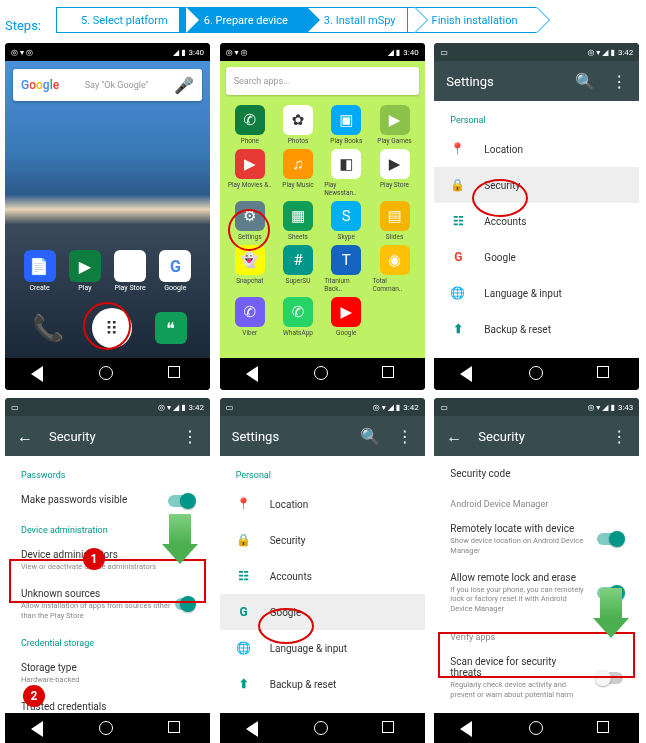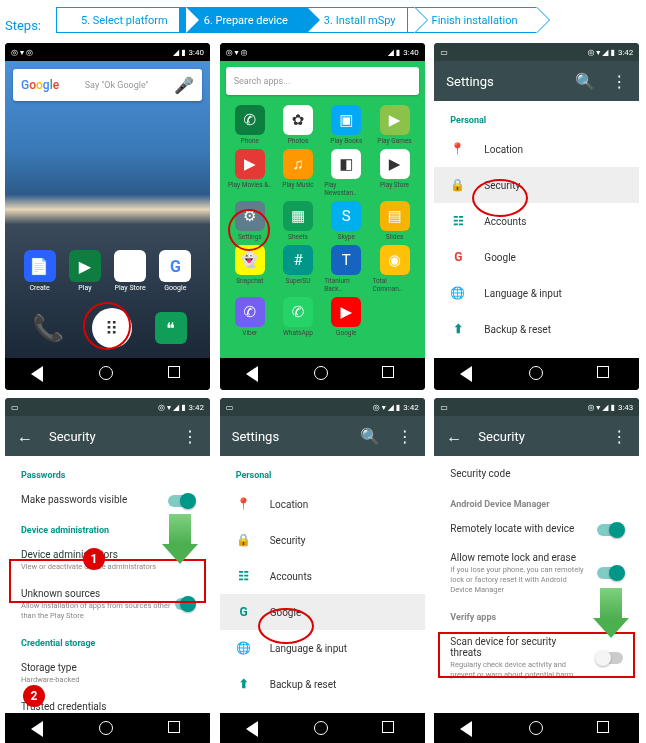--- a/index.html
+++ b/index.html
@@ -28,29 +28,29 @@
 .google-logo{font-size:12px;font-weight:500}
 .searchbar-text{flex:1;color:#999;font-size:9px;text-align:center}
 .home-icons{position:absolute;bottom:10px;left:0;right:0;display:flex;flex-direction:column;gap:8px;padding:0 12px}
 .icon-row{display:flex;justify-content:space-around}
 .app-ico{display:flex;flex-direction:column;align-items:center;gap:2px;color:#fff;font-size:7px}
 .ico-box{width:32px;height:32px;border-radius:6px;display:flex;align-items:center;justify-content:center;font-size:16px}
 .ico-circle{width:40px;height:40px;border-radius:50%;display:flex;align-items:center;justify-content:center}
 .dock{display:flex;justify-content:space-around;align-items:center;margin-top:8px}
 .red-circle{position:absolute;border:2.5px solid #d00;border-radius:50%;pointer-events:none;z-index:20}
 .red-box{position:absolute;border:2.5px solid #d00;pointer-events:none;z-index:20}
-.appdrawer{background:#22c55e}
+.appdrawer{background:#bef264}
 .drawer-search{background:#fff;margin:6px;border-radius:3px;height:28px;display:flex;align-items:center;padding:0 8px;color:#999;font-size:9px;box-shadow:0 1px 2px rgba(0,0,0,0.2)}
 .drawer-grid{display:grid;grid-template-columns:repeat(4,1fr);gap:4px;padding:4px 8px}
 .drawer-item{display:flex;flex-direction:column;align-items:center;gap:2px;font-size:6.5px;color:#444}
 .drawer-ico{width:30px;height:30px;border-radius:6px;display:flex;align-items:center;justify-content:center;font-size:15px}
 .appbar{height:40px;background:#384c50;color:#fff;display:flex;align-items:center;padding:0 12px;gap:16px}
 .appbar-title{font-size:13px;flex:1}
 .settings-list{background:#fff;padding:4px 0;height:calc(100% - 40px);overflow:hidden}
-.section-header{color:#009688;font-size:9px;font-weight:700;padding:10px 16px 6px}
+.section-header{color:#009688;font-size:9px;font-weight:400;padding:10px 16px 6px}
 .section-header.grey{color:#888}
 .setting-row{display:flex;align-items:center;padding:10px 16px;gap:18px;font-size:10px;color:#333}
 .setting-row.sel{background:#eee}
 .set-ico{width:16px;height:16px;display:flex;align-items:center;justify-content:center;font-size:12px}
 .setting-item{padding:8px 16px;border-bottom:0}
 .setting-title{font-size:10px;color:#333;margin-bottom:2px}
 .setting-sub{font-size:7.5px;color:#888;line-height:1.3}
 .toggle{width:26px;height:12px;background:#80cbc4;border-radius:6px;position:relative}
 .toggle::after{content:'';position:absolute;right:-2px;top:-2px;width:16px;height:16px;background:#009688;border-radius:50%;box-shadow:0 1px 2px rgba(0,0,0,0.3)}
 .toggle.off{background:#ccc}
@@ -411,20 +411,21 @@
       <span>⋮</span>
     </div>
     <div class="settings-list">
       <div class="setting-item">
             <div class="setting-title">Security code</div>
           </div>
       <div class="section-header grey">Android Device Manager</div>
       <div class="setting-item setting-flex">
         <div style="flex:1;padding-right:8px">
               <div class="setting-title">Remotely locate with device</div>
+              <div class="setting-sub">Show device location on Android Device Manager</div>
             </div>
         <div class="toggle"></div>
       </div>
       <div class="setting-item setting-flex">
         <div style="flex:1;padding-right:8px">
               <div class="setting-title">Allow remote lock and erase</div>
               <div class="setting-sub">If you lose your phone, you can remotely lock or factory reset it with Android Device Manager</div>
             </div>
         <div class="toggle"></div>
       </div>

